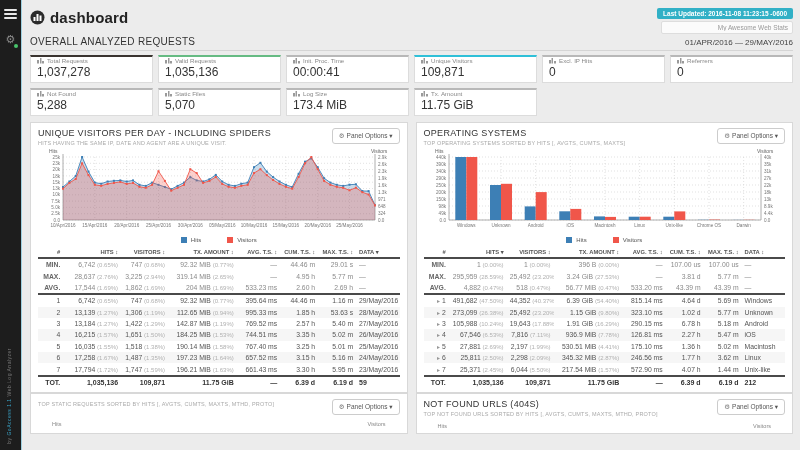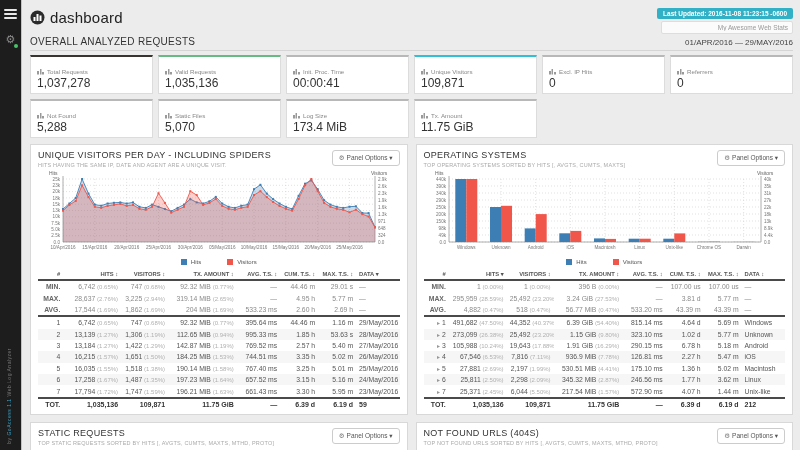--- a/index.html
+++ b/index.html
@@ -12,38 +12,38 @@
   .hamburger span{display:block;height:2px;background:#e8e8e8;margin:2px 0;border-radius:1px}
   .gear{color:#8a8a8a;font-size:11px;text-align:center;margin-top:14px;position:relative;cursor:pointer}
   .gear .dot{position:absolute;right:3px;bottom:-2px;width:4px;height:4px;border-radius:50%;background:#49c46c}
   .credit{position:absolute;bottom:6px;left:6px;writing-mode:vertical-rl;transform:rotate(180deg);
     font-size:5px;color:#777;letter-spacing:.5px;white-space:nowrap}
   .credit .c{color:#3aa4c8}
   
   .main{flex:1;padding:5px 7px 0 8px;overflow:hidden}
   .hdr{position:relative;height:46px;border-bottom:1px solid #d5d5d5;margin-bottom:4px}
   .brand{display:flex;align-items:center;gap:5px;padding-top:4px}
-  .brand-title{font-size:15px;font-weight:normal;color:#222;letter-spacing:.2px}
+  .brand-title{font-size:15px;font-weight:bold;color:#222;letter-spacing:.2px}
   .badge{position:absolute;right:0;top:3px;background:#31b0c6;color:#fff;font-size:6.5px;
     padding:2px 6px;border-radius:2px;font-weight:bold}
   .report-name{position:absolute;right:0;top:16px;width:132px;background:#fbfbfb;border:1px solid #ddd;
     border-radius:2px;font-size:6.5px;color:#999;text-align:right;padding:2px 4px}
   .hrow{position:absolute;left:0;right:0;bottom:3px;display:flex;justify-content:space-between;align-items:flex-end}
   .overall{font-size:10px;color:#333;letter-spacing:.3px}
   .daterange{font-size:8px;color:#444}
   
   .cards{display:grid;grid-template-columns:repeat(6,1fr);gap:5px;margin-bottom:6px}
-  .card{background:#fff;border:1px solid #dcdcdc;border-top:2px solid #b8b8b8;padding:11px 6px 3px 6px;min-height:26px}
+  .card{background:#fff;border:1px solid #dcdcdc;border-top:2px solid #b8b8b8;padding:0 6px 3px 6px;min-height:26px}
   .card .lbl{font-size:6.2px;color:#888;display:flex;align-items:center;gap:3px;white-space:nowrap;overflow:hidden}
   .card .val{font-size:12px;color:#333;margin-top:1px;white-space:nowrap}
   .mini-ico{display:inline-block;width:7px;height:6px;flex:0 0 7px;
     background:linear-gradient(to right,#9a9a9a 0 2px,transparent 2px 2.5px,#9a9a9a 2.5px 4.5px,transparent 4.5px 5px,#9a9a9a 5px 7px);
     clip-path:polygon(0 40%,2px 40%,2px 100%,2.5px 100%,2.5px 0,4.5px 0,4.5px 100%,5px 100%,5px 60%,7px 60%,7px 100%,0 100%)}
   
-  .prow{display:flex;gap:8px;margin-bottom:7px}
+  .prow{display:flex;gap:8px;}
   .panel{background:#fff;border:1px solid #d8d8d8;flex:1;padding:5px 7px 4px 7px;min-width:0}
   .ptop{display:flex;justify-content:space-between;align-items:flex-start;margin-bottom:2px}
   .ptitle{font-size:9px;color:#333;letter-spacing:.3px}
   .psub{font-size:5.5px;color:#aaa;margin-top:2px;letter-spacing:.2px}
   .pbtn{border:1px solid #ccc;border-radius:3px;background:#fff;font-size:6.5px;color:#555;
     padding:3px 6px;cursor:pointer;white-space:nowrap}
   .pbtn .g{color:#777;margin-right:2px}
   .legend{display:flex;justify-content:center;gap:26px;font-size:6px;color:#555;margin-top:1px}
   .legend .li{display:flex;align-items:center;gap:4px;cursor:pointer}
   .legend .sq{width:6px;height:6px;display:inline-block}
@@ -722,21 +722,20 @@
               </tbody>
             </table>
           </div>
       </section>
     </div>
 
     <div class="prow">
       <section class="panel">
         <div class="ptop">
           <div>
-            <div class="ptitle">STATIC REQUESTS</div>
             <div class="psub">TOP STATIC REQUESTS SORTED BY HITS [, AVGTS, CUMTS, MAXTS, MTHD, PROTO]</div>
           </div>
           <button class="pbtn">
             <span class="g">⚙</span><span>Panel Options</span> ▾</button>
         </div>
         <div class="stubaxes">
           <span>Hits</span>
             <span>Visitors</span>
         </div>
       </section>

